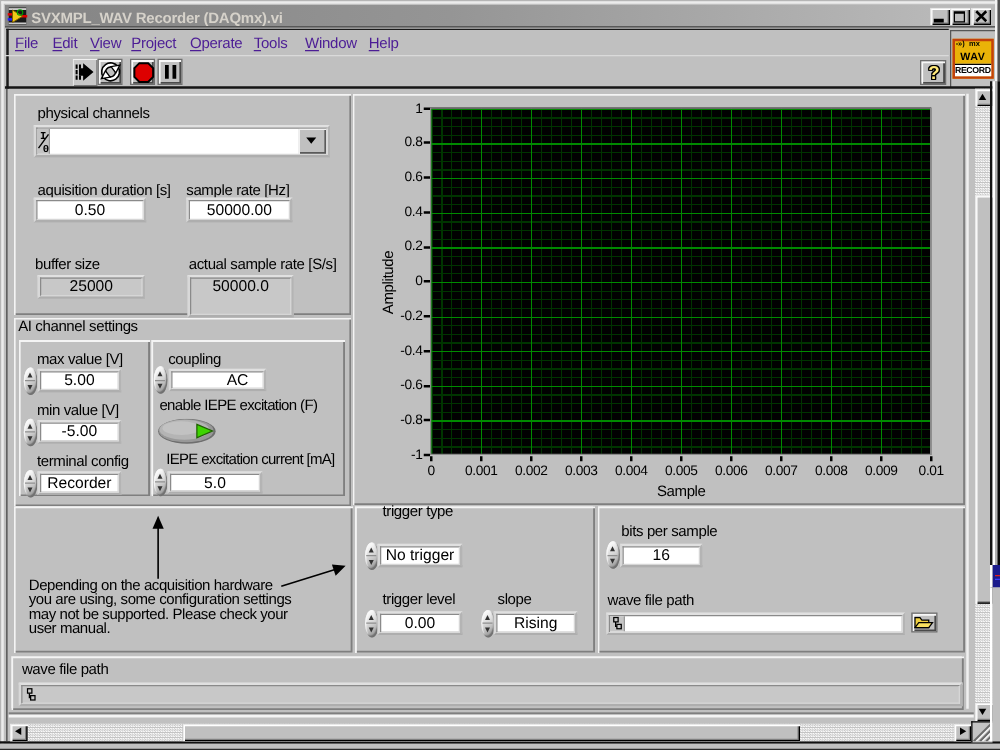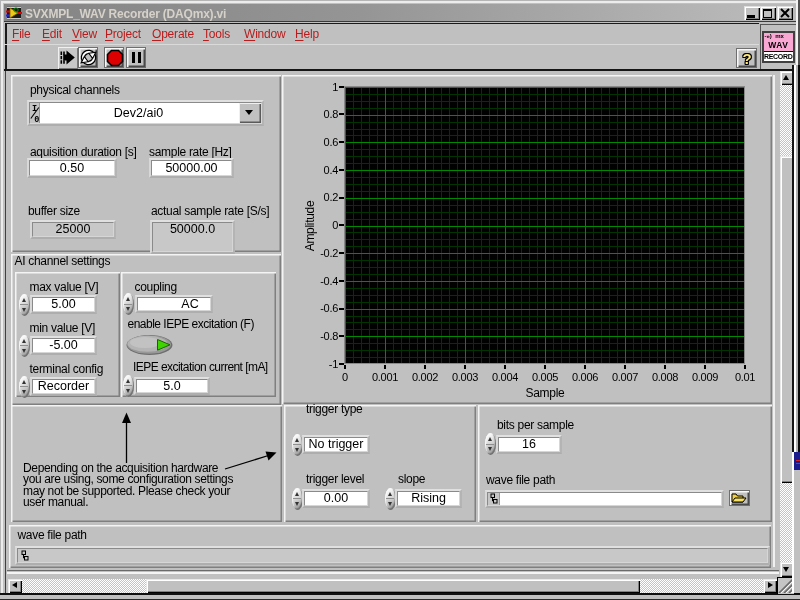--- a/index.html
+++ b/index.html
@@ -55,21 +55,21 @@
     <div class="abs" style="left:3px;top:2.5px;width:9px;height:9px;border:1.5px solid #000;border-top-width:2.5px;"></div>
   </div>
 <div class="wbtn" style="left:777px;">
 <svg width="14" height="12" style="position:absolute;left:1px;top:1px;">
       <path d="M3,2 L11,10 M11,2 L3,10" stroke="#000" stroke-width="2"></path>
     </svg>
 </div>
 
 <div class="abs" style="left:5.3px;top:22.5px;width:754px;height:1.3px;background:#1a1a1a;"></div>
 <div class="abs" style="left:5.3px;top:22.5px;width:1.4px;height:48px;background:#1a1a1a;"></div>
-<div class="abs" style="left:4px;top:22.5px;width:755px;height:21px;font-size:12px;letter-spacing:-0.2px;color:#b91c1c;text-underline-offset:1.5px;">
+<div class="abs" style="left:4px;top:22.5px;width:755px;height:21px;font-size:12px;letter-spacing:-0.2px;color:#4c1d95;text-underline-offset:1.5px;">
 <span class="abs" style="left:8px;top:4px;"><u>F</u>ile</span>
 <span class="abs" style="left:38px;top:4px;"><u>E</u>dit</span>
 <span class="abs" style="left:68px;top:4px;"><u>V</u>iew</span>
 <span class="abs" style="left:101px;top:4px;"><u>P</u>roject</span>
 <span class="abs" style="left:148px;top:4px;"><u>O</u>perate</span>
 <span class="abs" style="left:199px;top:4px;"><u>T</u>ools</span>
 <span class="abs" style="left:240px;top:4px;"><u>W</u>indow</span>
 <span class="abs" style="left:291px;top:4px;"><u>H</u>elp</span>
 </div>
 <div class="abs" style="left:4px;top:44px;width:755px;height:1px;background:#dadada;"></div>
@@ -102,21 +102,21 @@
 <div class="abs" style="left:10.5px;top:4px;width:3.5px;height:11px;background:#000;"></div>
 </div>
 
 <div class="tbtn" style="left:736px;top:47.5px;width:21px;height:20px;">
 <div class="abs" style="left:5.5px;top:1px;font-size:15px;font-weight:bold;color:#ffe97a;text-shadow:-1px 0 0 #000,1px 0 0 #000,0 -1px 0 #000,0 1px 0 #000,-1px -1px 0 #000,1px 1px 0 #000,-1px 1px 0 #000,1px -1px 0 #000;">?</div>
 </div>
 
 <div class="abs" style="left:759.5px;top:24px;width:1.2px;height:46px;background:#555;"></div>
 <div class="abs" style="left:759.5px;top:24px;width:36px;height:1.2px;background:#555;"></div>
 
-<div class="abs" style="left:761.5px;top:30.5px;width:33.5px;height:32.5px;border:2px solid #404040;background:#f9a8d4;">
+<div class="abs" style="left:761.5px;top:30.5px;width:33.5px;height:32.5px;border:2px solid #c2410c;background:#eab308;">
 <div class="abs" style="left:1px;top:0px;font-size:6px;color:#000;font-weight:bold;">-»)&nbsp;&nbsp;mx</div>
 <div class="abs" style="left:0;top:7px;width:100%;text-align:center;font-size:8.5px;font-weight:bold;color:#000;letter-spacing:0.5px;">WAV</div>
 <div class="abs" style="left:0;top:18px;width:29.5px;height:10.5px;background:#fff;border-top:1px solid #000;text-align:center;font-size:7px;font-weight:bold;color:#000;letter-spacing:-0.3px;line-height:10px;">RECORD</div>
 </div>
 
 <div class="abs" style="left:4px;top:69px;width:791.5px;height:1.8px;background:#151515;"></div>
 
 <div class="abs" style="left:5px;top:70.8px;width:1.4px;height:522px;background:#404040;"></div>
 
 <div class="box" style="left:11px;top:75px;width:269.5px;height:177px;"></div>
@@ -135,21 +135,20 @@
 
 <div class="fld" style="left:27px;top:100px;width:237px;height:26px;">
   <div class="fldi" style="line-height:18px;">
     <div class="abs" style="left:0;top:0;width:10px;height:100%;background:#c4c4c4;border-right:1px solid #9a9a9a;">
       <svg width="10" height="19">
           <text x="2" y="8" font-size="8.5" font-weight="bold" font-family="Liberation Mono">I</text>
           <text x="4.2" y="18.5" font-size="8.5" font-weight="bold" font-family="Liberation Mono">0</text>
           <path d="M0.8,15.5 L8.8,4.5" stroke="#000" stroke-width="1.1"></path>
         </svg>
     </div>
-    <span style="position:absolute;left:10px;right:24px;top:1px;">Dev2/ai0</span>
     <div class="abs" style="right:0;top:0;width:22px;height:100%;background:#c0c0c0;box-shadow:inset 1px 1px 0 #f0f0f0,inset -1.5px -1.5px 0 #5a5a5a;">
       <div class="abs" style="left:6px;top:7px;border-left:4.5px solid transparent;border-right:4.5px solid transparent;border-top:5.5px solid #000;"></div>
     </div>
   </div>
 </div>
 <div class="lbl" style="left:30px;top:147px;">aquisition duration [s]</div>
 <div class="fld" style="left:27px;top:158px;width:90px;height:20px;">
     <div class="fldi" style="line-height:14px;">0.50</div>
   </div>
 <div class="lbl" style="left:149px;top:147px;">sample rate [Hz]</div>

